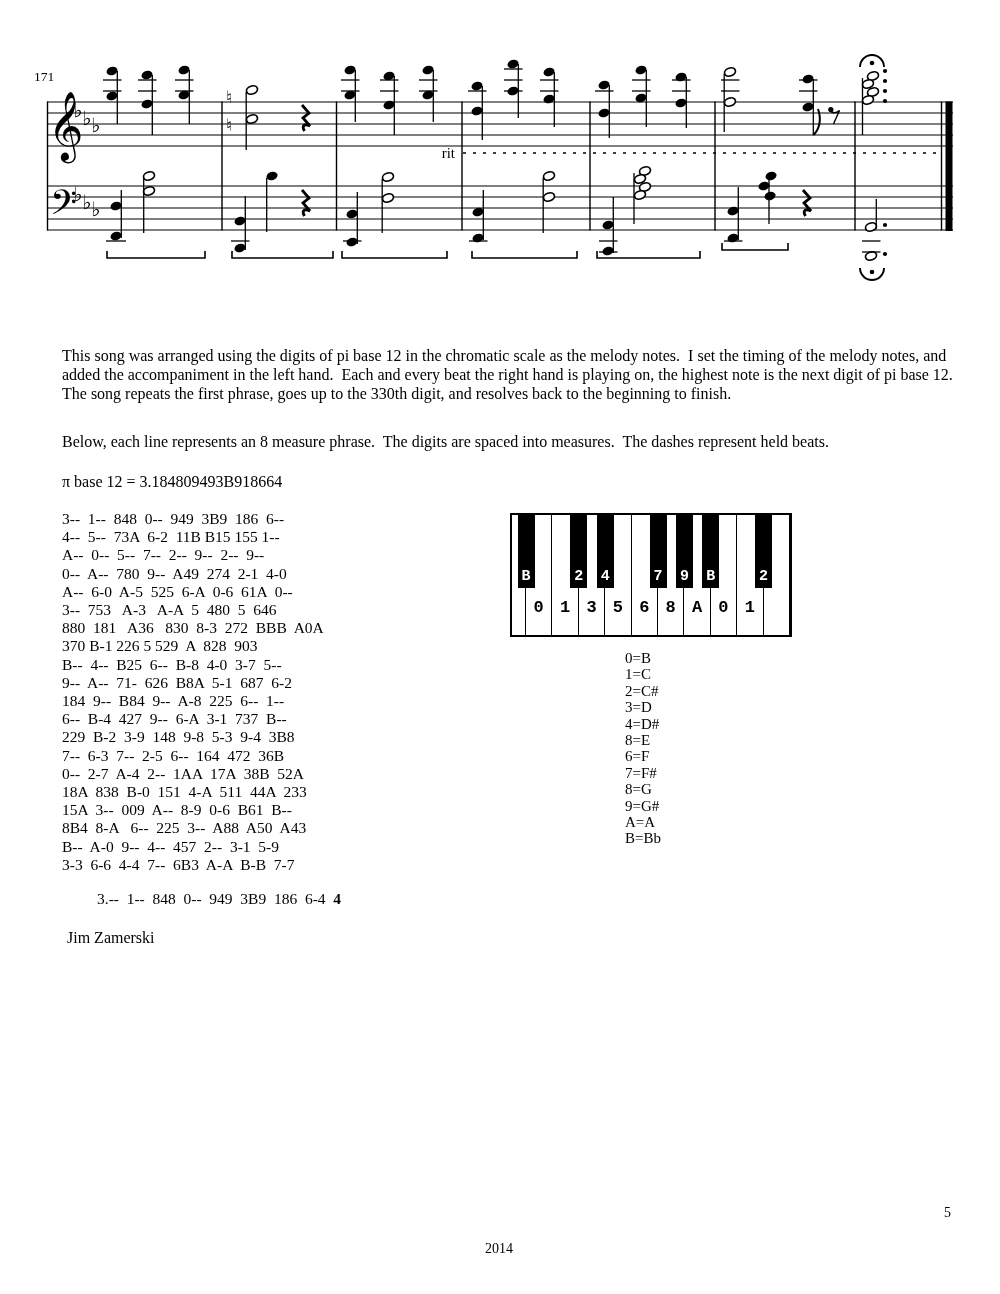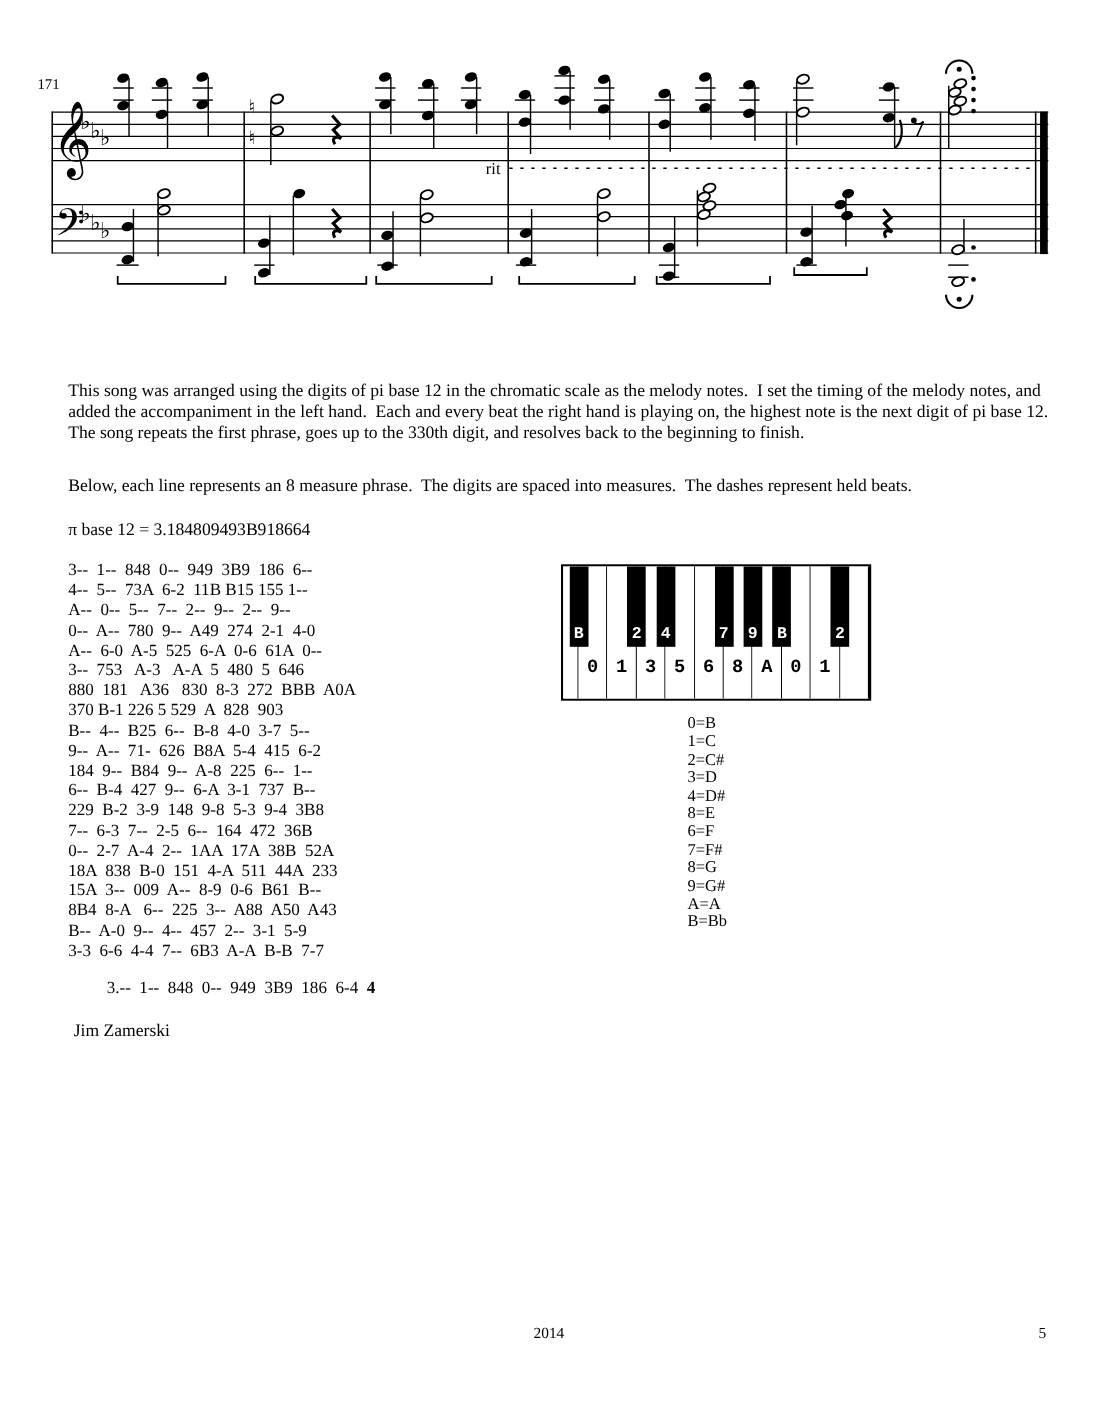--- a/index.html
+++ b/index.html
@@ -36,21 +36,21 @@
   .wkey:last-child{border-right:none;}
   .wkey span{position:absolute;bottom:18px;left:0;width:100%;text-align:center;font-family:"Liberation Mono",monospace;font-weight:bold;font-size:17px;}
   .bkey{position:absolute;top:0;width:17px;height:73px;background:#000;z-index:2;}
   .bkey span{position:absolute;bottom:3px;left:0;width:100%;text-align:center;color:#fff;font-family:"Liberation Mono",monospace;font-weight:bold;font-size:15px;}
 
   
   #legend{position:absolute;left:625px;top:650px;font-size:15px;line-height:16.4px;}
   .lline{white-space:pre;}
 
   
-  #footer-year{position:absolute;left:485px;top:1205px;font-size:14px;}
+  #footer-year{position:absolute;left:485px;top:1241px;font-size:14px;}
   #footer-page{position:absolute;left:944px;top:1205px;font-size:14px;}
 </style>
 </head>
 <body>
 
 <div class="page">
 
   <div id="score-wrap">
     <svg width="1000" height="300" viewBox="0 0 1000 300">
       <defs>
@@ -311,21 +311,21 @@
   <div id="digit-list">
       <div class="dline">3--  1--  848  0--  949  3B9  186  6--</div>
       <div class="dline">4--  5--  73A  6-2  11B B15 155 1--</div>
       <div class="dline">A--  0--  5--  7--  2--  9--  2--  9--</div>
       <div class="dline">0--  A--  780  9--  A49  274  2-1  4-0</div>
       <div class="dline">A--  6-0  A-5  525  6-A  0-6  61A  0--</div>
       <div class="dline">3--  753   A-3   A-A  5  480  5  646</div>
       <div class="dline">880  181   A36   830  8-3  272  BBB  A0A</div>
       <div class="dline">370 B-1 226 5 529  A  828  903</div>
       <div class="dline">B--  4--  B25  6--  B-8  4-0  3-7  5--</div>
-      <div class="dline">9--  A--  71-  626  B8A  5-4  415  6-2</div>
+      <div class="dline">9--  A--  71-  626  B8A  5-1  687  6-2</div>
       <div class="dline">184  9--  B84  9--  A-8  225  6--  1--</div>
       <div class="dline">6--  B-4  427  9--  6-A  3-1  737  B--</div>
       <div class="dline">229  B-2  3-9  148  9-8  5-3  9-4  3B8</div>
       <div class="dline">7--  6-3  7--  2-5  6--  164  472  36B</div>
       <div class="dline">0--  2-7  A-4  2--  1AA  17A  38B  52A</div>
       <div class="dline">18A  838  B-0  151  4-A  511  44A  233</div>
       <div class="dline">15A  3--  009  A--  8-9  0-6  B61  B--</div>
       <div class="dline">8B4  8-A   6--  225  3--  A88  A50  A43</div>
       <div class="dline">B--  A-0  9--  4--  457  2--  3-1  5-9</div>
       <div class="dline">3-3  6-6  4-4  7--  6B3  A-A  B-B  7-7</div>

